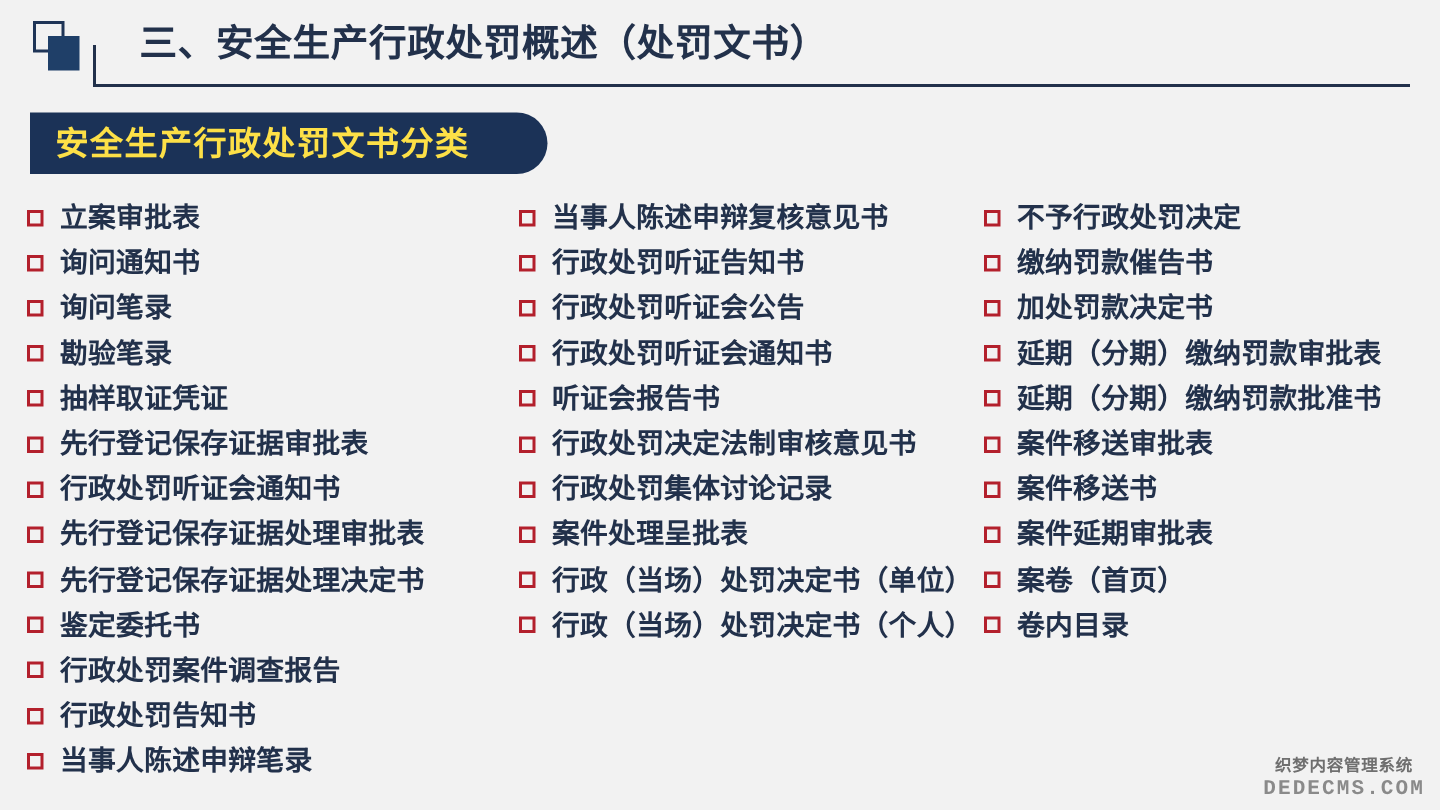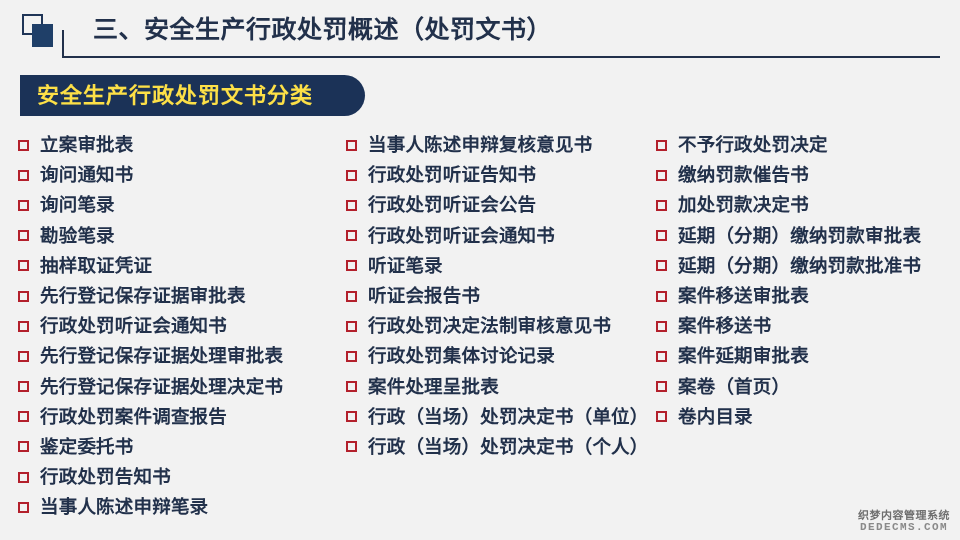--- a/index.html
+++ b/index.html
@@ -163,21 +163,21 @@
     line-height: 1.15;
     user-select: none;
   }
   .watermark .wm-cn {
     font-size: 11px;
     font-weight: bold;
     color: #6f6f6f;
     letter-spacing: 0.5px;
   }
   .watermark .wm-en {
-    font-size: 11px;
+    font-size: 14px;
     font-weight: bold;
     color: #8a8a8a;
     letter-spacing: 1.4px;
     font-family: "Liberation Mono", "DejaVu Sans Mono", monospace;
   }
 </style>
 </head>
 <body>
 
 <div class="slide">
@@ -229,25 +229,25 @@
         <div class="doc-item">
           <span class="bullet"></span>
           <span class="doc-label">先行登记保存证据处理审批表</span>
         </div>
         <div class="doc-item">
           <span class="bullet"></span>
           <span class="doc-label">先行登记保存证据处理决定书</span>
         </div>
         <div class="doc-item">
           <span class="bullet"></span>
+          <span class="doc-label">鉴定委托书</span>
+        </div>
+        <div class="doc-item">
+          <span class="bullet"></span>
           <span class="doc-label">行政处罚案件调查报告</span>
-        </div>
-        <div class="doc-item">
-          <span class="bullet"></span>
-          <span class="doc-label">鉴定委托书</span>
         </div>
         <div class="doc-item">
           <span class="bullet"></span>
           <span class="doc-label">行政处罚告知书</span>
         </div>
         <div class="doc-item">
           <span class="bullet"></span>
           <span class="doc-label">当事人陈述申辩笔录</span>
         </div>
       </div>
@@ -260,24 +260,20 @@
           <span class="bullet"></span>
           <span class="doc-label">行政处罚听证告知书</span>
         </div>
         <div class="doc-item">
           <span class="bullet"></span>
           <span class="doc-label">行政处罚听证会公告</span>
         </div>
         <div class="doc-item">
           <span class="bullet"></span>
           <span class="doc-label">行政处罚听证会通知书</span>
-        </div>
-        <div class="doc-item">
-          <span class="bullet"></span>
-          <span class="doc-label">听证笔录</span>
         </div>
         <div class="doc-item">
           <span class="bullet"></span>
           <span class="doc-label">听证会报告书</span>
         </div>
         <div class="doc-item">
           <span class="bullet"></span>
           <span class="doc-label">行政处罚决定法制审核意见书</span>
         </div>
         <div class="doc-item">

